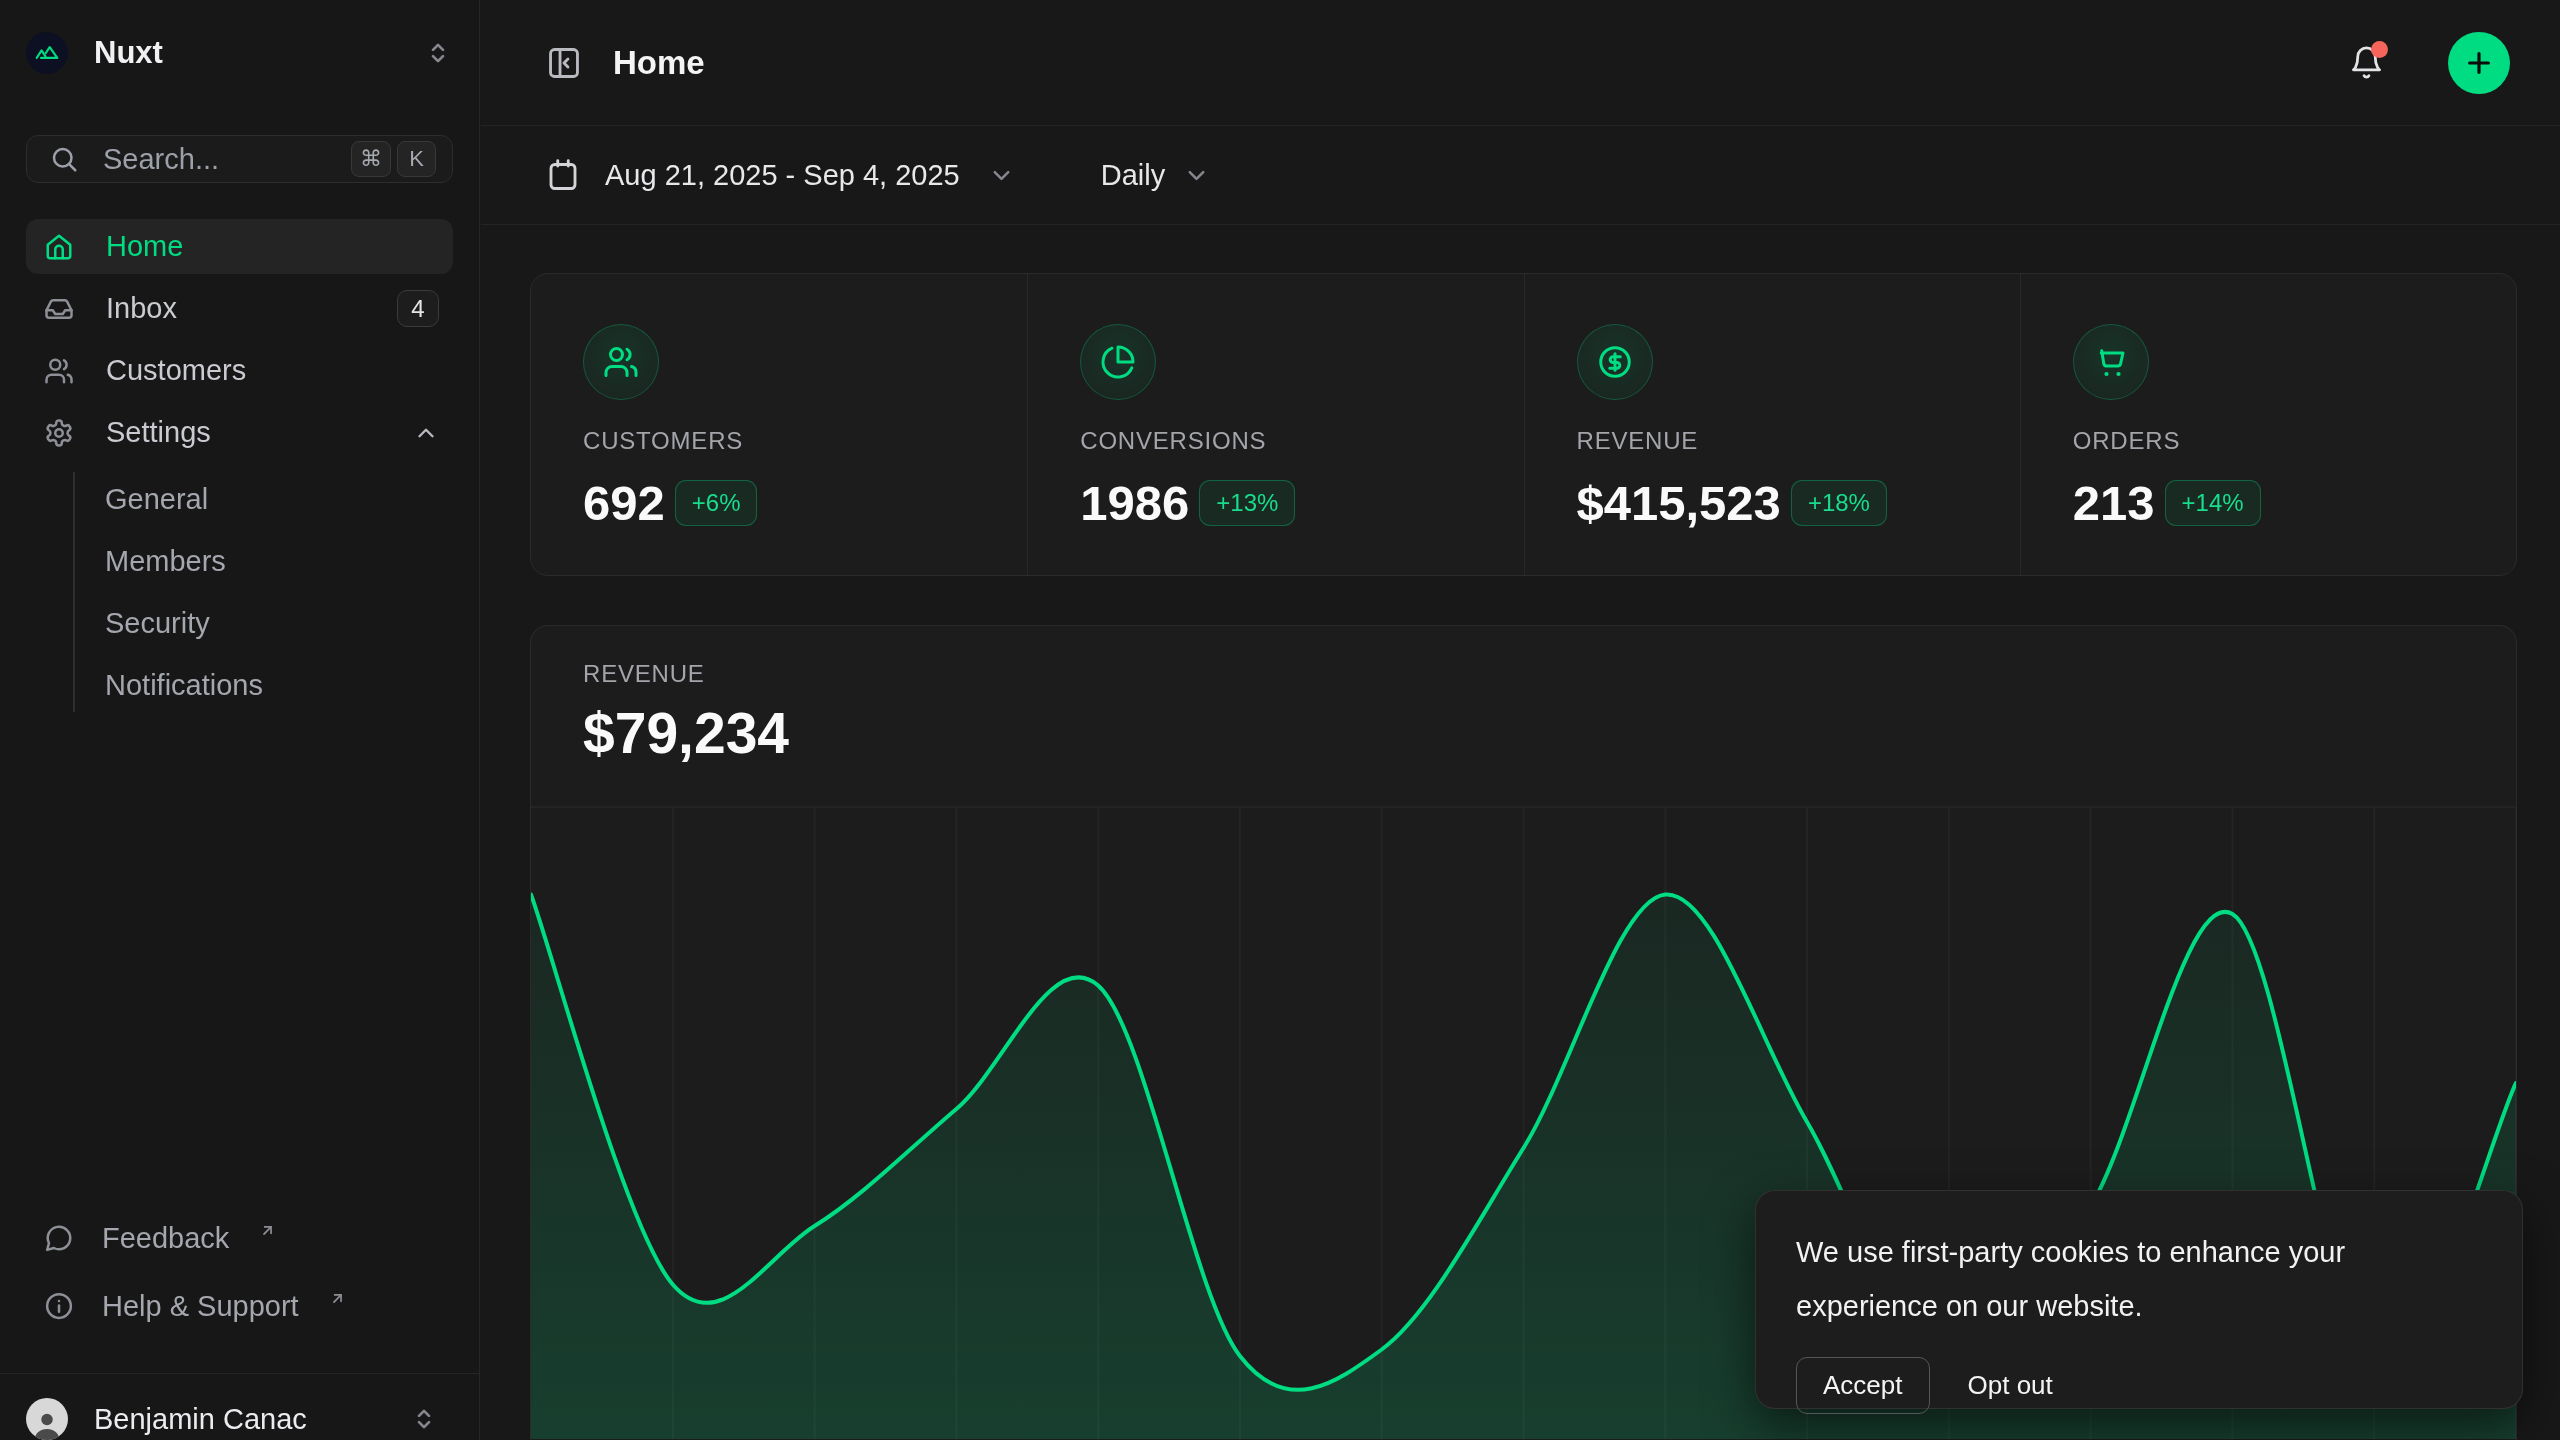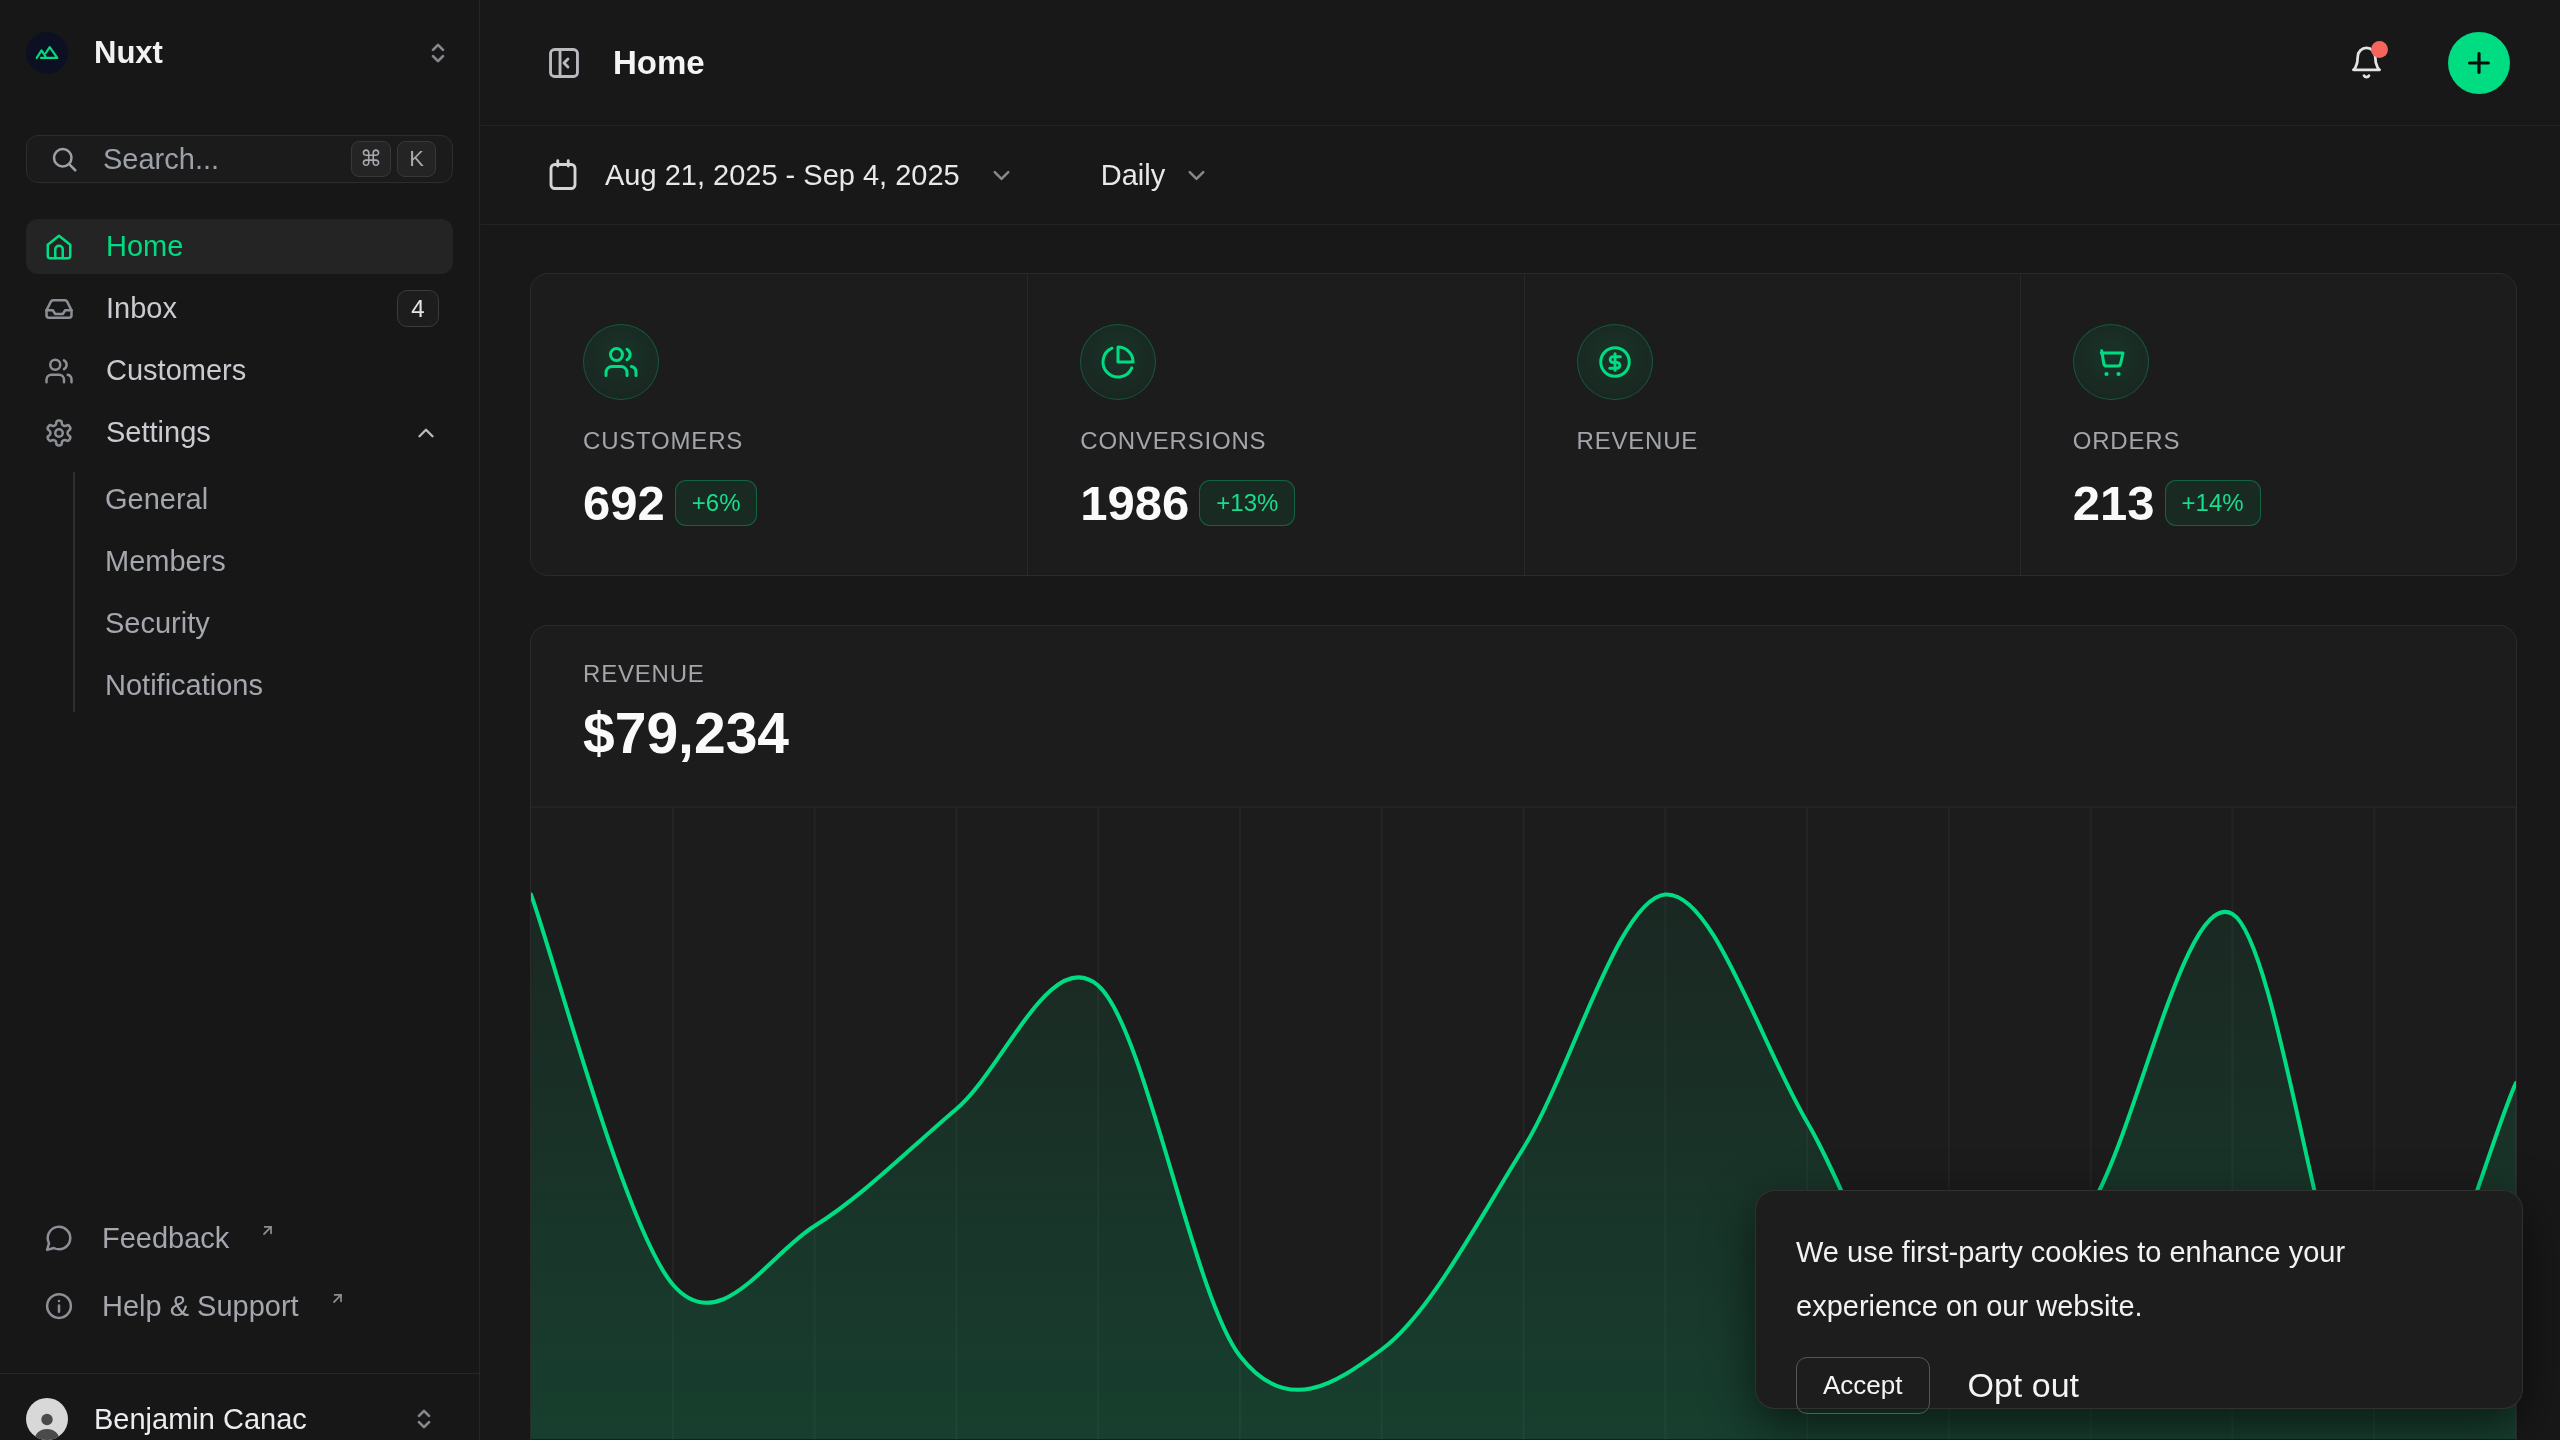--- a/index.html
+++ b/index.html
@@ -159,21 +159,21 @@
     padding:34px 40px 0 40px; z-index:10;
   }
   .toast-msg { font-size:29px; line-height:54px; color:#f2f2f4; width:620px; }
   .toast-actions { margin-top:24px; display:flex; align-items:center; gap:38px; }
   .accept-btn {
     border:1.5px solid #55555c; border-radius:11px; background:transparent;
     color:#f4f4f5; font-size:26px; font-weight:500; padding:12px 26px;
     cursor:pointer; font-family:inherit;
   }
   .optout-btn {
-    border:none; background:transparent; color:#f4f4f5; font-size:34px;
+    border:none; background:transparent; color:#f4f4f5; font-size:26px;
     font-weight:500; cursor:pointer; font-family:inherit;
   }
 </style>
 </head>
 <body>
 
 <aside class="sidebar">
 
   <div class="brand-row">
     <span class="brand-logo">
@@ -406,20 +406,24 @@
 
       <div class="stat-cell">
         <div class="stat-icon-circle">
           <svg width="36" height="36" viewBox="0 0 24 24" fill="none" stroke="currentColor" stroke-width="2" stroke-linecap="round" stroke-linejoin="round">
             <circle cx="12" cy="12" r="9.5"></circle>
             <path d="M15.5 8.5h-4.8a1.9 1.9 0 1 0 0 3.8h2.6a1.9 1.9 0 1 1 0 3.8H8.5"></path>
             <path d="M12 17.5v-11"></path>
           </svg>
         </div>
         <div class="stat-label">REVENUE</div>
+        <div class="stat-value-row">
+          <span class="stat-value">$415,523</span>
+          <span class="delta-badge">+18%</span>
+        </div>
       </div>
 
       <div class="stat-cell">
         <div class="stat-icon-circle">
           <svg width="36" height="36" viewBox="0 0 24 24" fill="none" stroke="currentColor" stroke-width="2" stroke-linecap="round" stroke-linejoin="round">
             <circle cx="9" cy="20" r="1.4" fill="currentColor" stroke="none"></circle>
             <circle cx="17" cy="20" r="1.4" fill="currentColor" stroke="none"></circle>
             <path d="M5.5 6h14.5l-1.6 7.1a2 2 0 0 1-2 1.6H9.2a2 2 0 0 1-2-1.6L5.8 4.5"></path>
           </svg>
         </div>

